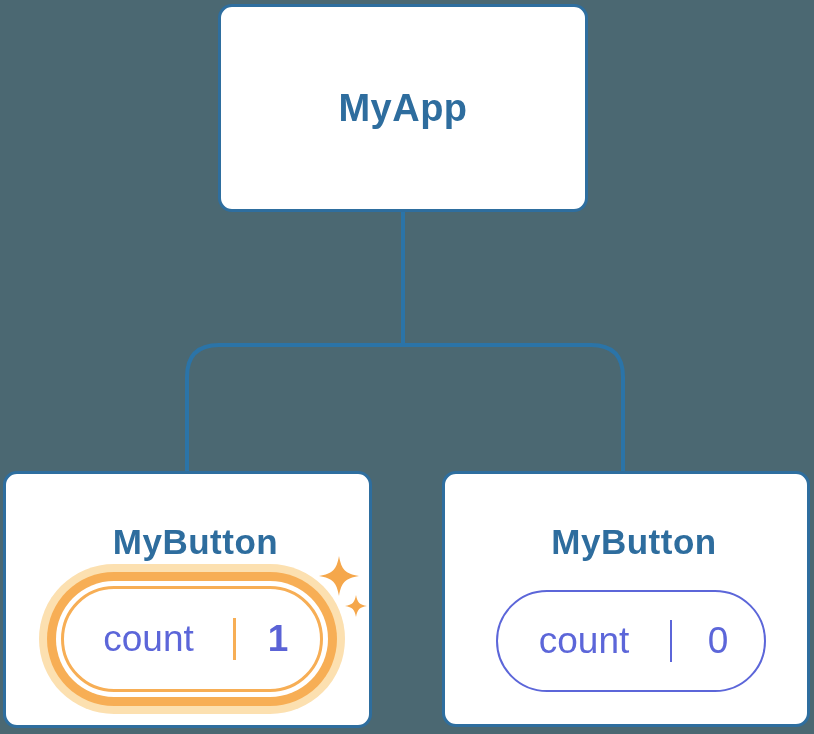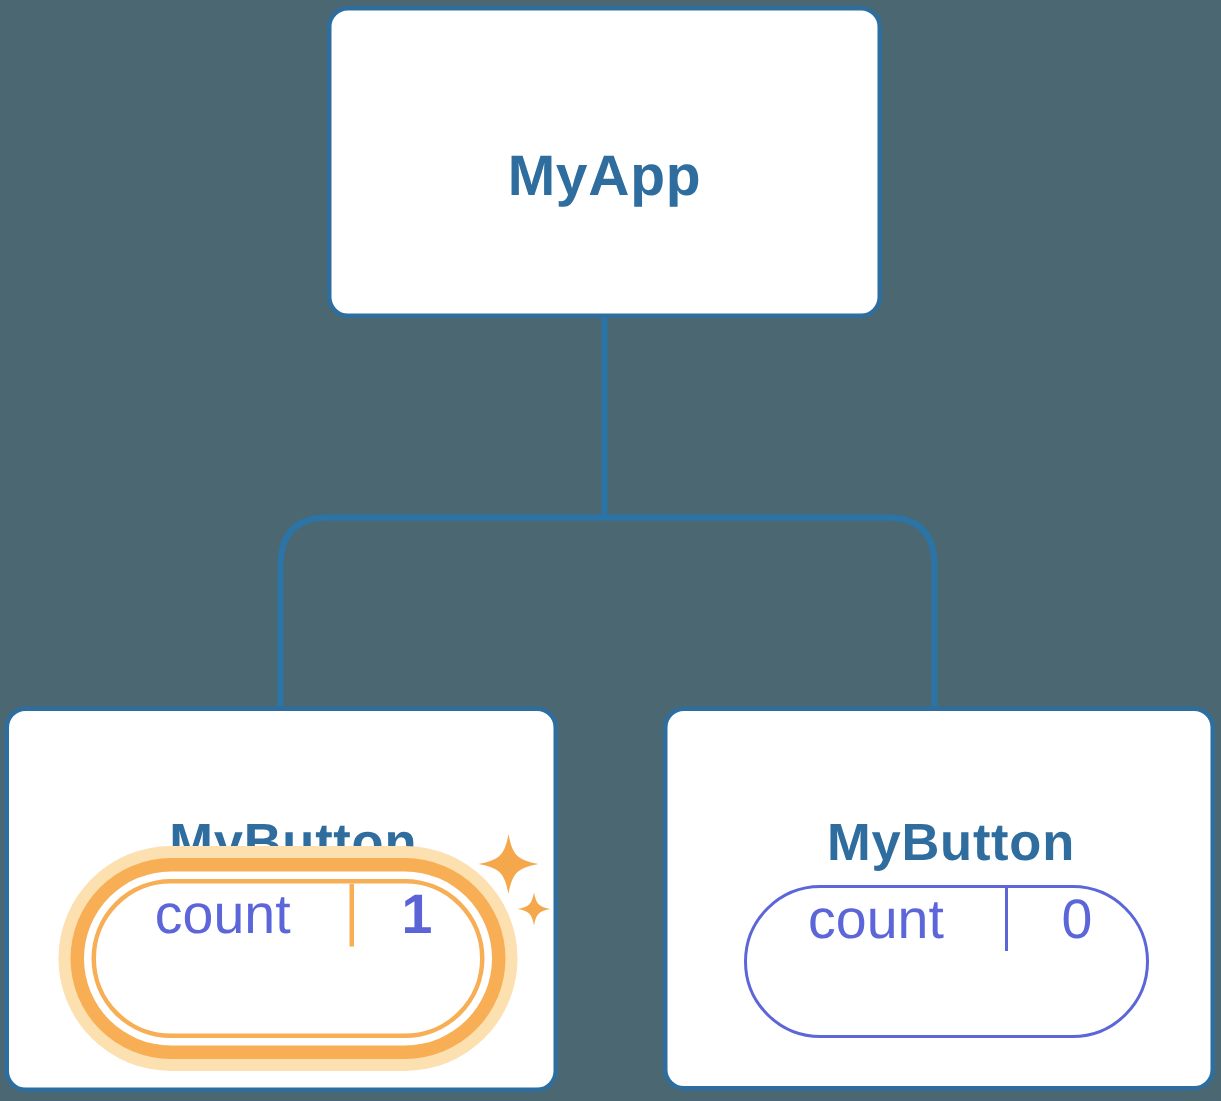--- a/index.html
+++ b/index.html
@@ -51,33 +51,32 @@
   }
   .node-button-left  { left: 3px;   top: 471px; width: 369px; height: 257px; }
   .node-button-right { left: 442px; top: 471px; width: 368px; height: 256px; }
 
   .node-title {
     color: var(--title-blue);
     font-weight: 700;
     font-size: 38px;
     letter-spacing: 0.5px;
     text-align: center;
-    margin-top: 20px;
   }
   .node-button-title {
     position: absolute;
     left: 16px; right: 0;
     top: 48px;
     font-size: 35px;
   }
 
   .pill {
     position: absolute;
     display: flex;
-    align-items: flex-start;
+    align-items: center;
     background: var(--node-background);
     border-radius: 999px;
     overflow: hidden;
   }
   .pill-cell {
     display: flex;
     align-items: center;
     justify-content: center;
     font-size: 37px;
     color: var(--state-purple);

